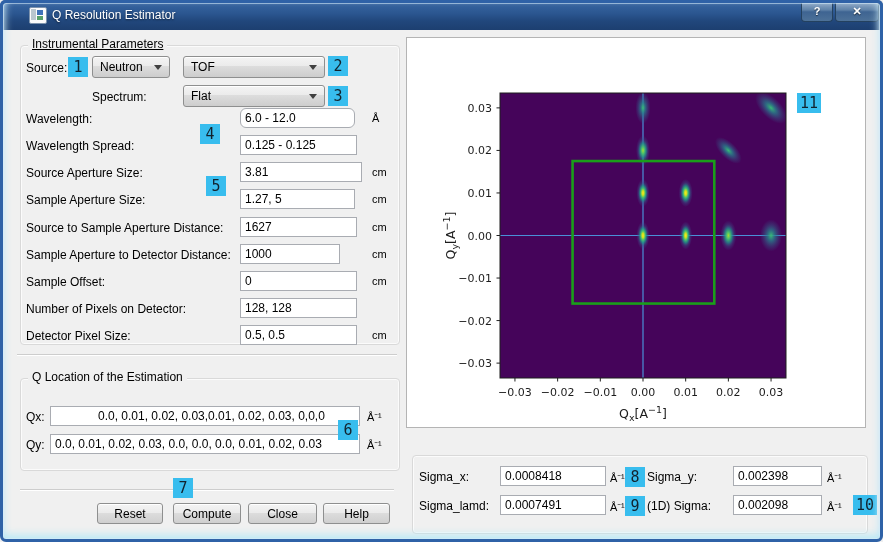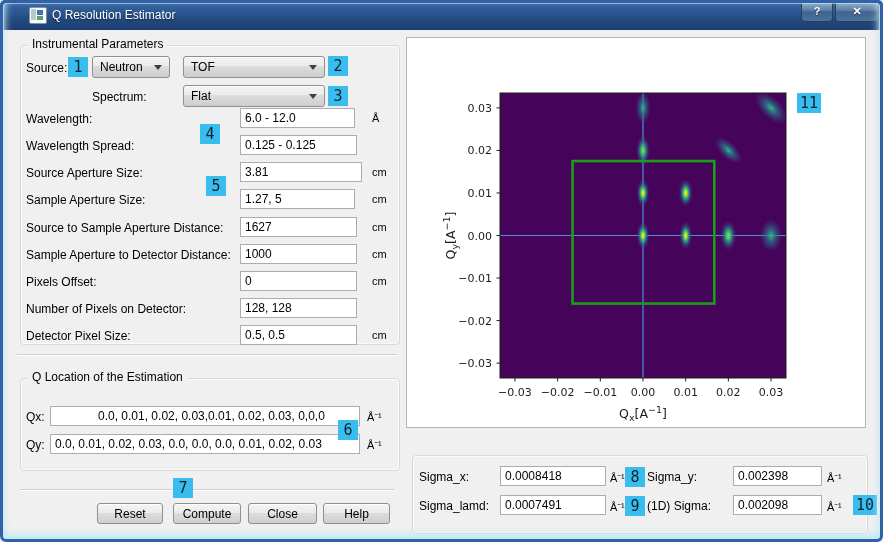--- a/index.html
+++ b/index.html
@@ -69,56 +69,56 @@
         <i class="i1"></i>
         <i class="i2"></i>
         <i class="i3"></i>
       </span>
     <span class="title-text">Q Resolution Estimator</span>
   </div>
   <div class="cap-btn btn-help">?</div>
   <div class="cap-btn btn-close">✕</div>
 
   <div class="group" style="left:20px;top:45px;width:378px;height:298px;"></div>
-  <span class="group-title" style="left:28px;top:37px;">Instrumental Parameters</span>
+  <span class="group-title" style="left:28px;top:37px;text-decoration:underline;">Instrumental Parameters</span>
 
   <span class="flabel" style="left:26px;top:61px;">Source:</span>
   <div class="combo" style="left:92px;top:56px;width:78px;">
     <span class="cv">Neutron</span>
     <span class="arr"></span>
   </div>
   <div class="combo" style="left:183px;top:56px;width:142px;">
     <span class="cv">TOF</span>
     <span class="arr"></span>
   </div>
   <span class="flabel" style="left:92px;top:90px;">Spectrum:</span>
   <div class="combo" style="left:183px;top:85px;width:142px;padding-left:39px;">
     <span class="cv">Flat</span>
     <span class="arr"></span>
   </div>
 
   <div>
       <span class="flabel" style="left:26px;top:112px;">Wavelength:</span>
-      <input class="tbox" style="left: 240px; top: 108px; width: 115px;" value="6.0 - 12.0">
+      <input class="tbox" style="left: 240px; top: 108px; width: 115px; border-radius: 6px;" value="6.0 - 12.0">
       <span class="funit" style="left:372px;top:112px;">Å</span>
       <span class="flabel" style="left:26px;top:139px;">Wavelength Spread:</span>
       <input class="tbox" style="left: 240px; top: 135px; width: 117px;" value="0.125 - 0.125">
       <span class="flabel" style="left:26px;top:166px;">Source Aperture Size:</span>
       <input class="tbox" style="left: 240px; top: 162px; width: 122px;" value="3.81">
       <span class="funit" style="left:372px;top:166px;">cm</span>
       <span class="flabel" style="left:26px;top:193px;">Sample Aperture Size:</span>
       <input class="tbox" style="left: 240px; top: 189px; width: 115px;" value="1.27, 5">
       <span class="funit" style="left:372px;top:193px;">cm</span>
       <span class="flabel" style="left:26px;top:221px;">Source to Sample Aperture Distance:</span>
       <input class="tbox" style="left: 240px; top: 217px; width: 117px;" value="1627">
       <span class="funit" style="left:372px;top:221px;">cm</span>
       <span class="flabel" style="left:26px;top:248px;">Sample Aperture to Detector Distance:</span>
-      <input class="tbox" style="left: 240px; top: 244px; width: 117px;" value="1000">
+      <input class="tbox" style="left: 240px; top: 244px; width: 100px;" value="1000">
       <span class="funit" style="left:372px;top:248px;">cm</span>
-      <span class="flabel" style="left:26px;top:275px;">Pixels Offset:</span>
+      <span class="flabel" style="left:26px;top:275px;">Sample Offset:</span>
       <input class="tbox" style="left: 240px; top: 271px; width: 117px;" value="0">
       <span class="funit" style="left:372px;top:275px;">cm</span>
       <span class="flabel" style="left:26px;top:302px;">Number of Pixels on Detector:</span>
       <input class="tbox" style="left: 240px; top: 298px; width: 117px;" value="128, 128">
       <span class="flabel" style="left:26px;top:329px;">Detector Pixel Size:</span>
       <input class="tbox" style="left: 240px; top: 325px; width: 117px;" value="0.5, 0.5">
       <span class="funit" style="left:372px;top:329px;">cm</span>
     </div>
 
   <div class="sep" style="left:17px;top:354px;width:380px;"></div>

